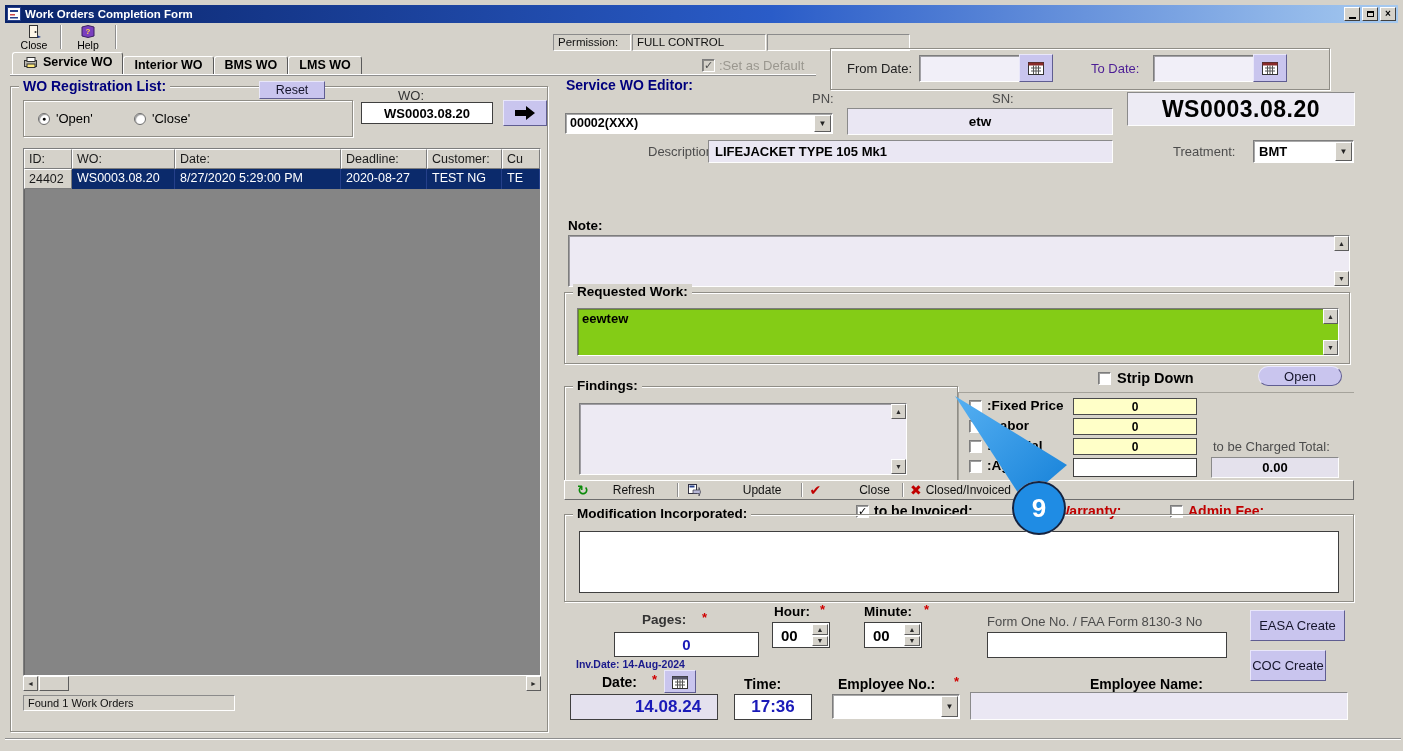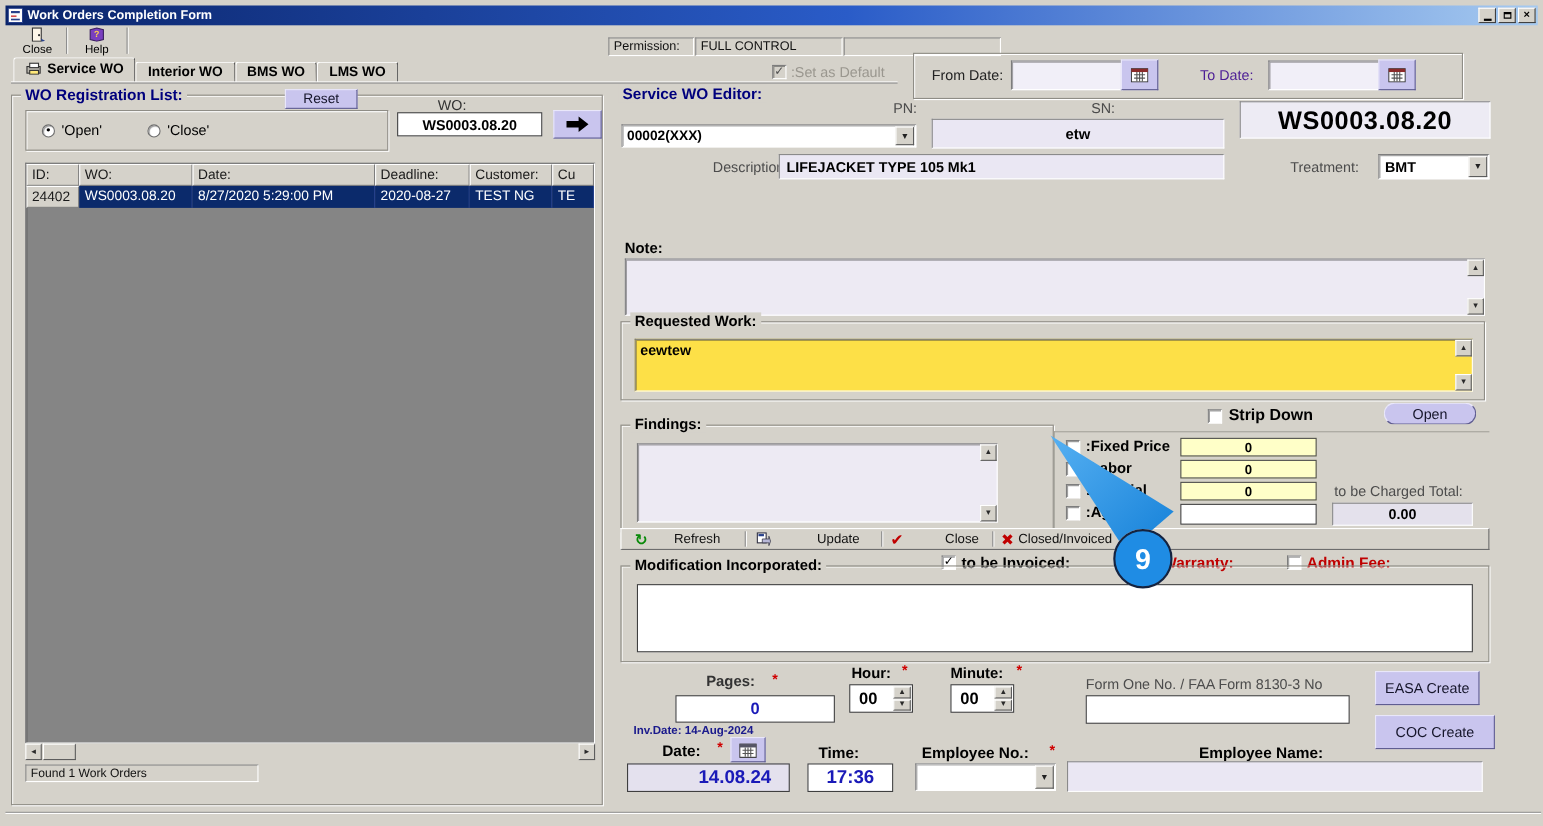--- a/index.html
+++ b/index.html
@@ -289,21 +289,21 @@
     <div class="sbbtn abs" style="right:0; top:0; width:15px; height:15px;">
         <span>▲</span>
       </div>
     <div class="sbbtn abs" style="right:0; bottom:0; width:15px; height:15px;">
         <span>▼</span>
       </div>
   </div>
 
   <div class="abs etch" style="left:4px; top:206px; width:786px; height:72px;">
     <span class="glabel">Requested Work:</span>
-    <div class="abs sunken" style="left:12px; top:15px; width:762px; height:48px; background:#fde047;">
+    <div class="abs sunken" style="left:12px; top:15px; width:762px; height:48px; background:#84cc16;">
       <span style="position:absolute; left:4px; top:2px; font-weight:bold;">eewtew</span>
       <div class="sbbtn abs" style="right:0; top:0; width:15px; height:15px;">
           <span>▲</span>
         </div>
       <div class="sbbtn abs" style="right:0; bottom:0; width:15px; height:15px;">
           <span>▼</span>
         </div>
     </div>
   </div>
 
@@ -422,21 +422,21 @@
         </span>
     </span>
   </div>
 
   <span class="abs lbl" style="left:427px; top:528px;">Form One No. / FAA Form 8130-3 No</span>
   <input class="abs b1" style="left: 427px; top: 546px; width: 240px; height: 26px; padding: 0px 4px;" value="">
 
   <div class="abs lav lavbtn" style="left:690px; top:524px; width:95px; height:31px;">
     <span>EASA Create</span>
   </div>
-  <div class="abs lav lavbtn" style="left:690px; top:564px; width:109px; height:31px;">
+  <div class="abs lav lavbtn" style="left:690px; top:564px; width:76px; height:31px;">
     <span>COC Create</span>
   </div>
 
   <span class="abs" style="left:16px; top:572px; font-size:10.5px; font-weight:bold; color:#1a1a8c;">Inv.Date: 14-Aug-2024</span>
 
   <span class="abs blbl" style="left:42px; top:588px; font-size:14px;">Date:</span>
   <span class="abs star" style="left:92px; top:586px;">*</span>
   <div class="abs lav lavbtn" style="left:104px; top:584px; width:32px; height:23px;">
     <svg width="16" height="14">
       <rect x="0.5" y="1.5" width="15" height="12" fill="#fff" stroke="#333"></rect>

